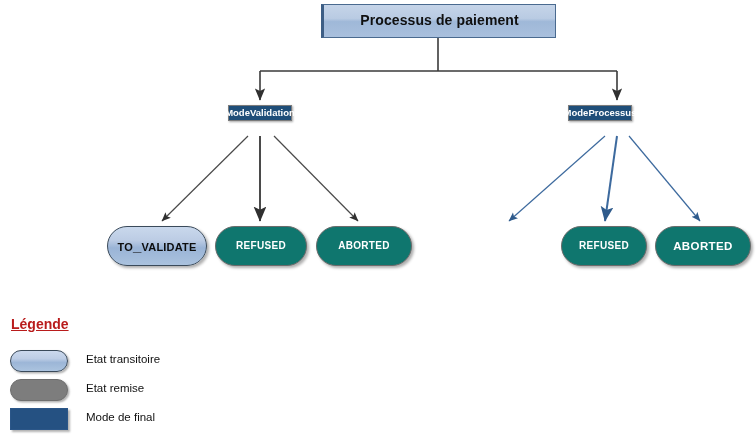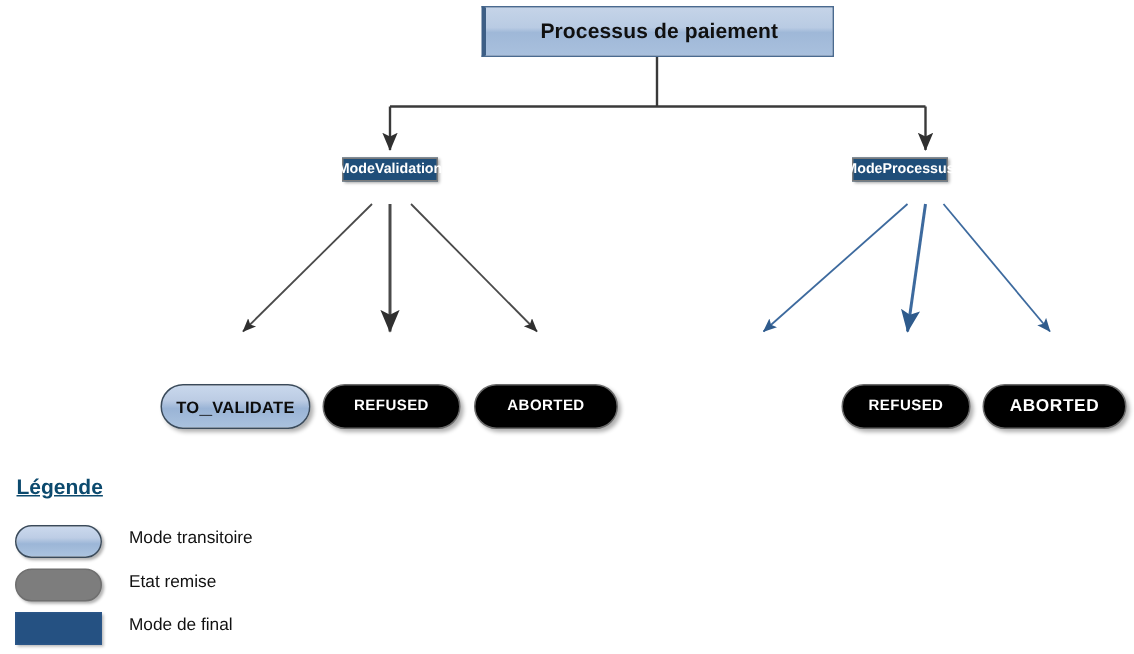--- a/index.html
+++ b/index.html
@@ -69,33 +69,32 @@
     font-weight: bold;
     flex-direction: row;
     box-shadow: 1px 1px 2px rgba(0,0,0,0.35);
   }
   .mode-box .ln { display: block; }
   #mode-validation { left: 228px; top: 105px; }
   #mode-annulation { left: 568px; top: 105px; }
 
   
   .pill {
-    height: 30px;
+    height: 40px;
     border-radius: 20px;
     font-weight: bold;
     box-shadow: 2px 2px 3px rgba(0,0,0,0.32);
-    margin-top: 30px;
   }
   .pill-transient {
     background: linear-gradient(180deg, #c9d8ec 0%, #bcccE4 35%, #9ab4d6 55%, #aac2de 100%);
     border: 1.5px solid #3a4a5a;
     color: #0d0d0d;
   }
   .pill-final {
-    background: #000000;
+    background: #0f766e;
     border: 1.5px solid #6b6b6b;
     color: #ffffff;
   }
   .sc {
     font-variant: small-caps;
     text-transform: lowercase;
     font-size: 15px;
     letter-spacing: 0.2px;
   }
   .sc::first-letter { font-size: 15px; }
@@ -125,21 +124,21 @@
     top: 305px;
     width: 260px;
     height: 131px;
   }
   #legend-title {
     position: absolute;
     left: 11px;
     top: 11px;
     font-size: 14px;
     font-weight: bold;
-    color: #0c4a6e;
+    color: #b91c1c;
     text-decoration: underline;
   }
   .legend-row {
     position: absolute;
     left: 0;
     height: 28px;
   }
   #legend-row-0 { top: 45px; }
   #legend-row-1 { top: 74px; }
   #legend-row-2 { top: 103px; }
@@ -237,21 +236,21 @@
 
   <div class="node pill pill-final lbl-small" id="pill-refused-right">REFUSED</div>
 
   <div class="node pill pill-final lbl-med" id="pill-aborted-right">ABORTED</div>
 
   <div id="legend">
     <div id="legend-title">Légende</div>
 
     <div class="legend-row" id="legend-row-0">
       <div class="swatch swatch-transient"></div>
-      <div class="legend-label">Mode transitoire</div>
+      <div class="legend-label">Etat transitoire</div>
     </div>
 
     <div class="legend-row" id="legend-row-1">
       <div class="swatch swatch-final"></div>
       <div class="legend-label">Etat remise</div>
     </div>
 
     <div class="legend-row" id="legend-row-2">
       <div class="swatch swatch-mode"></div>
       <div class="legend-label">Mode de final</div>

